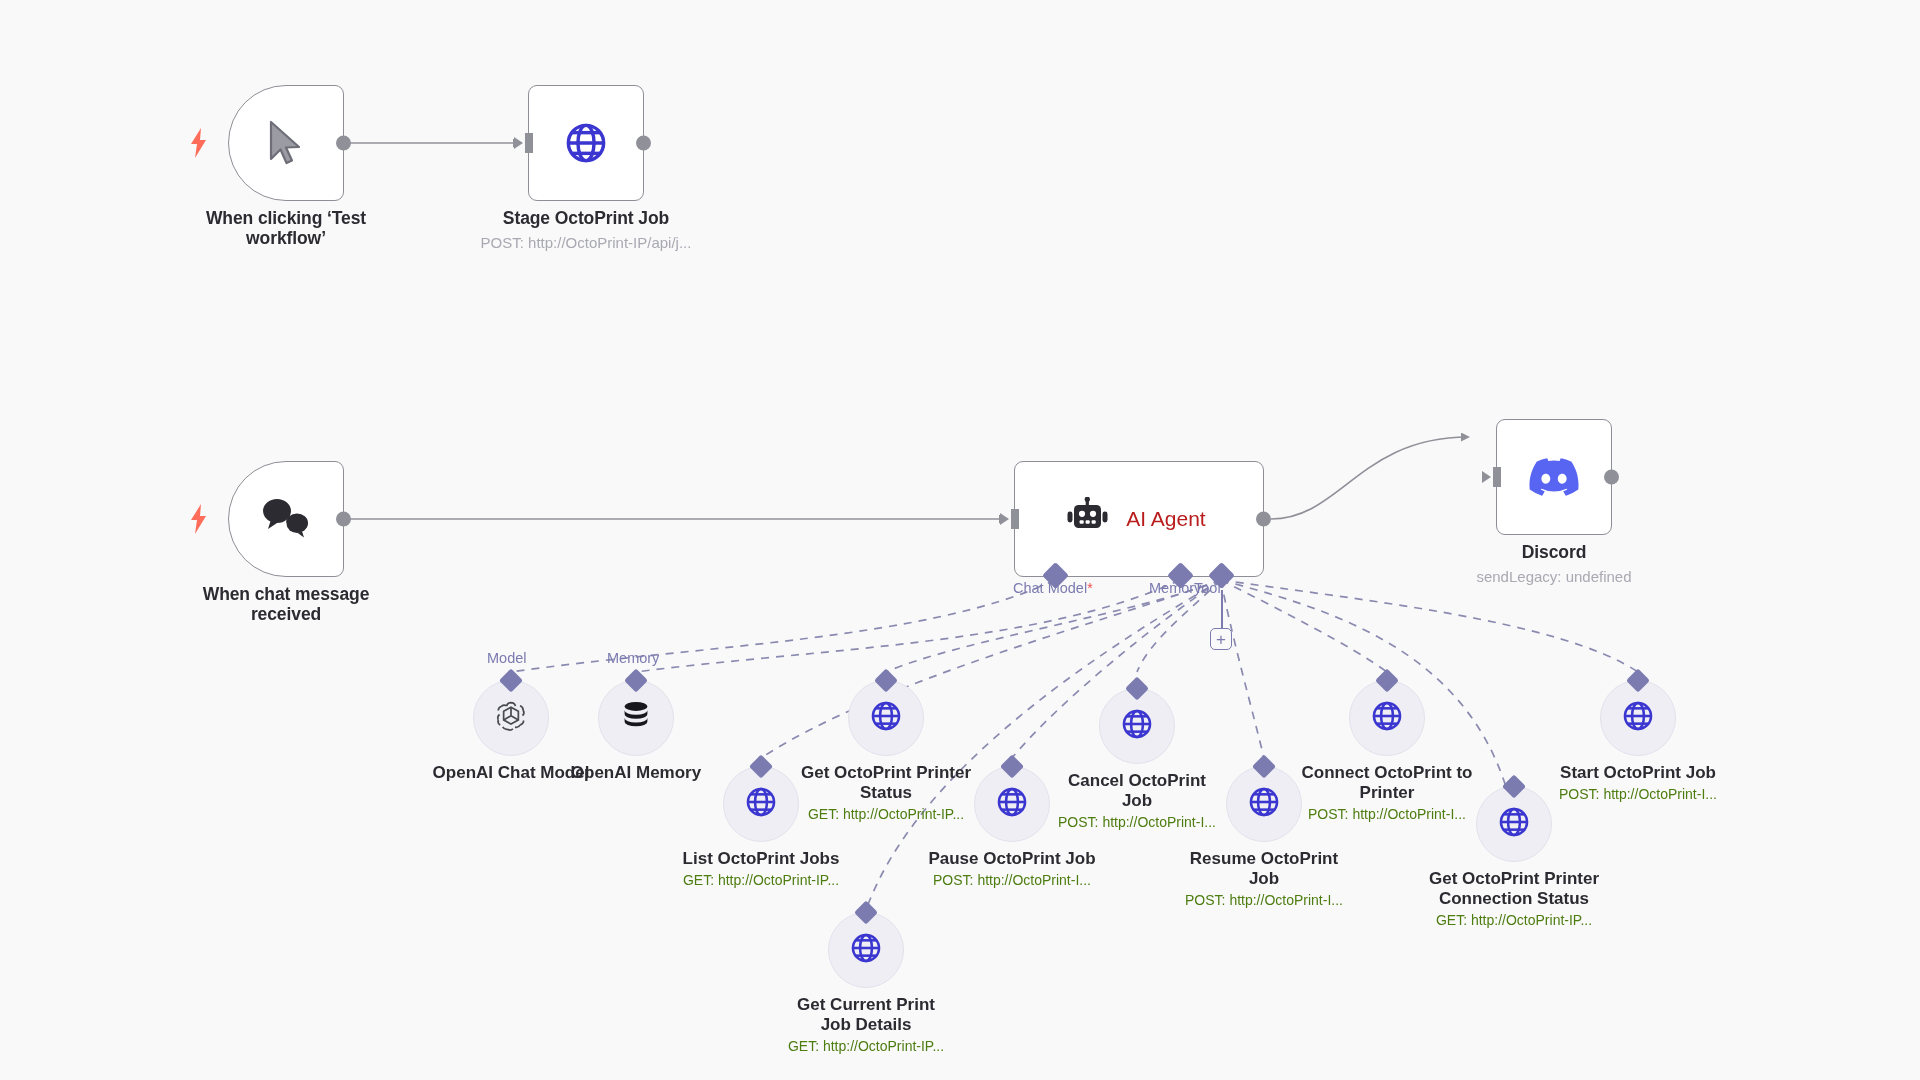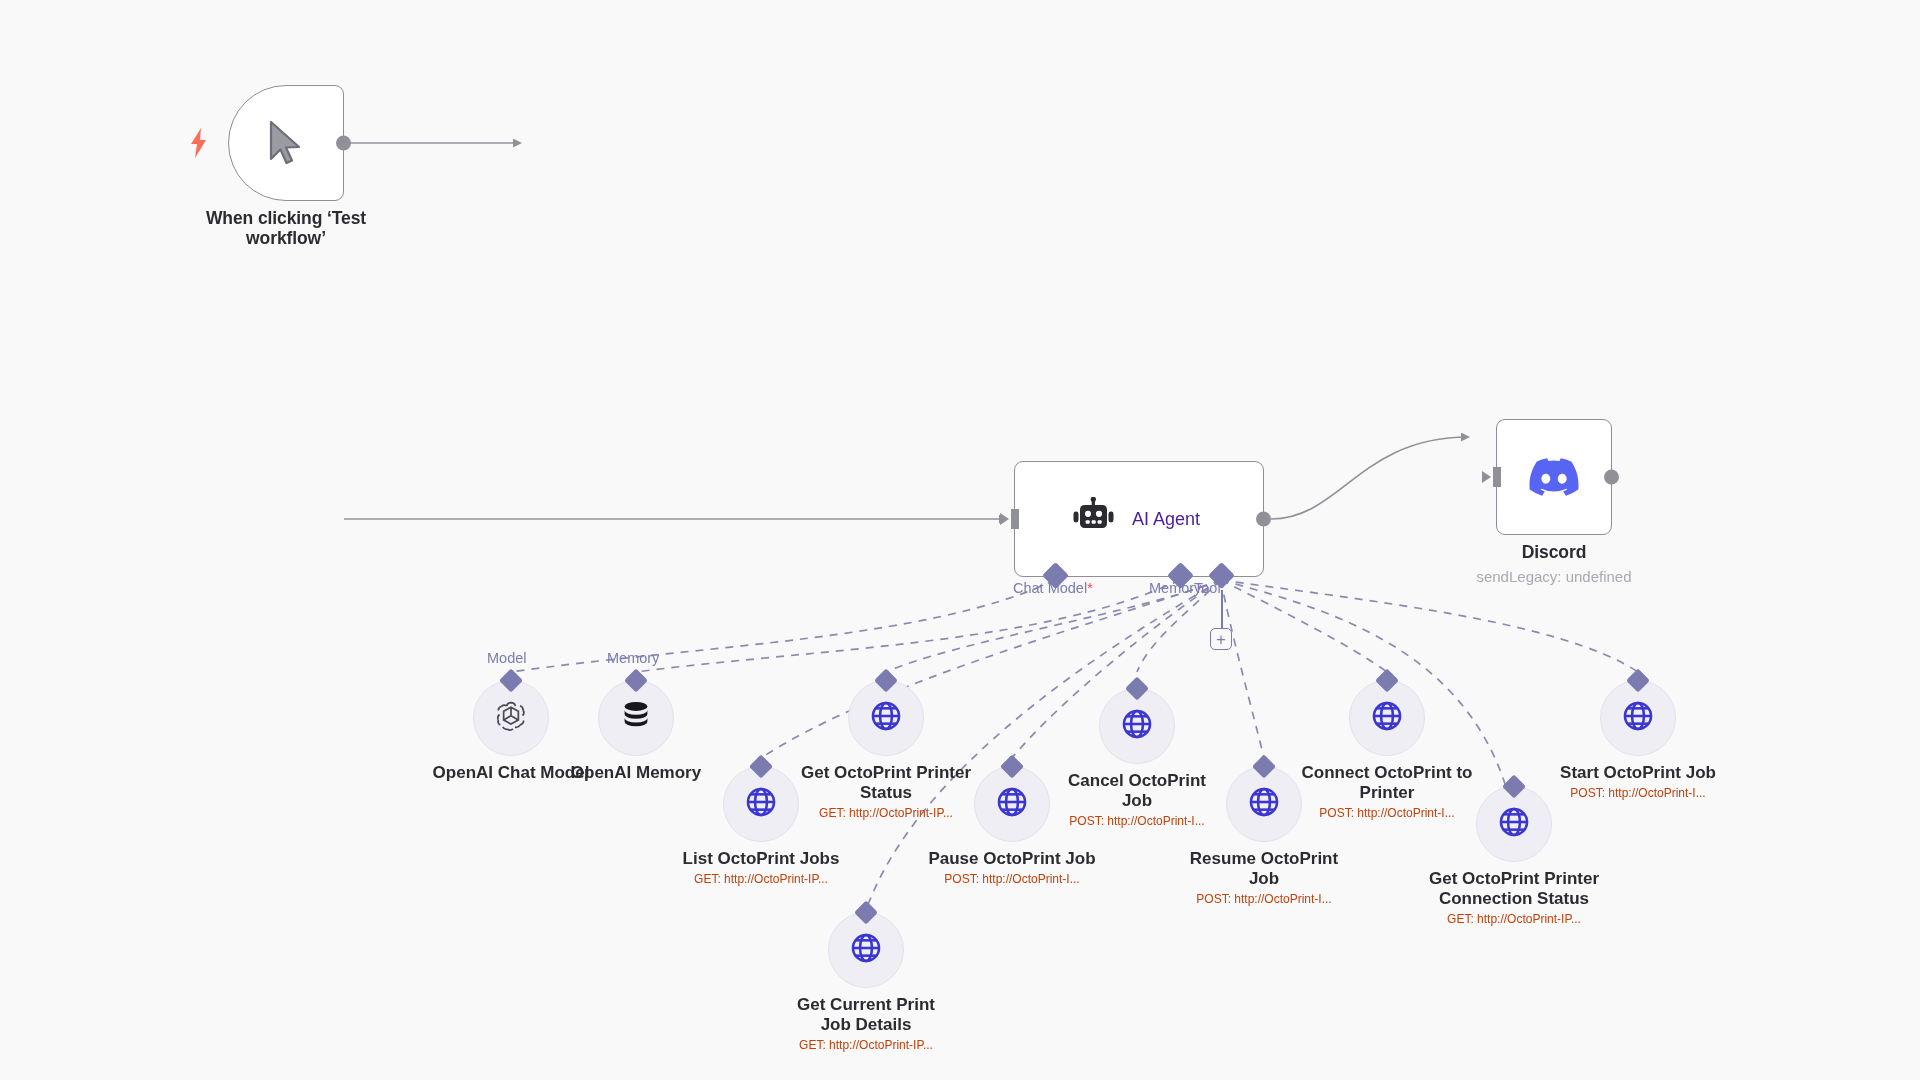--- a/index.html
+++ b/index.html
@@ -59,23 +59,23 @@
     transform: translateX(-50%);
     width: 250px;
     text-align: center;
     font-size: 15px;
     font-weight: 400;
     color: #a9a9b2;
     line-height: 1.2;
     white-space: nowrap;
   }
   .agent-label {
-    font-size: 18px;
+    font-size: 21px;
     font-weight: 400;
-    color: #4c1d95;
+    color: #b91c1c;
     margin-left: 16px;
   }
 
   
   .port-out {
     position: absolute;
     width: 15px; height: 15px;
     border-radius: 50%;
     background: #909099;
     top: 50%; right: -8px;
@@ -131,22 +131,22 @@
     color: #2b2b31;
     line-height: 1.17;
     white-space: pre-line;
   }
   .sub-sub {
     position: absolute;
     left: 50%;
     transform: translateX(-50%);
     width: 220px;
     text-align: center;
-    font-size: 12px;
-    color: #c2410c;
+    font-size: 14px;
+    color: #4d7c0f;
     line-height: 1.2;
     white-space: nowrap;
   }
 
   
   .diamond {
     position: absolute;
     width: 17px; height: 17px;
     background: #7b7bb0;
     top: -9px; left: 50%;
@@ -239,21 +239,51 @@
     <span class="glyph">
       <svg width="42" height="48" viewBox="0 0 42 48">
         <path d="M6,3 L6,40 L15.5,30.5 L21.5,44 L27,41.5 L21,28.5 L34,28 Z" fill="#9b9ba3" stroke="#6e6e78" stroke-width="2.2" stroke-linejoin="round"></path>
       </svg>
     </span>
     <div class="port-out"></div>
     <div class="node-title">When clicking ‘Test
 workflow’</div>
   </div>
 
-
+  <div class="node" style="left:528px; top:85px;">
+    <span class="glyph">
+      <svg width="46" height="46" viewBox="0 0 24 24" fill="none" stroke="#3a36cf" stroke-width="1.8">
+        <circle cx="12" cy="12" r="9.2"></circle>
+        <ellipse cx="12" cy="12" rx="4.2" ry="9.2"></ellipse>
+        <line x1="2.8" y1="12" x2="21.2" y2="12"></line>
+        <line x1="4.2" y1="6.6" x2="19.8" y2="6.6"></line>
+        <line x1="4.2" y1="17.4" x2="19.8" y2="17.4"></line>
+      </svg>
+    </span>
+    <div class="port-in"></div>
+    <div class="port-out"></div>
+    <div class="node-title">Stage OctoPrint Job</div>
+    <div class="node-sub" style="top:148px;">POST: http://OctoPrint-IP/api/j...</div>
+  </div>
+
+  <div class="node trigger" style="left:228px; top:461px;">
+    <svg class="bolt" viewBox="0 0 20 30">
+      <path d="M12,0 L2,16 L8,16 L6,30 L17,12 L11,12 Z" fill="#ff6d5a"></path>
+    </svg>
+    <span class="glyph">
+      <svg width="52" height="46" viewBox="0 0 52 46">
+        <path d="M3,15 a14,12 0 1,1 14,12 l-9,6 l2.4,-7.6 A13,12 0 0,1 3,15 Z" fill="#2b2b31"></path>
+        <path d="M26,27 a11,9.5 0 1,1 11,9.5 l7,5 l-1.9,-6 A10,9.5 0 0,0 26,27 Z" fill="#2b2b31"></path>
+        <path d="M37,18.5 a10.5,9.2 0 1,1 -10.5,9.2 a10.5,9.2 0 0,1 10.5,-9.2 Z" fill="#2b2b31"></path>
+      </svg>
+    </span>
+    <div class="port-out"></div>
+    <div class="node-title">When chat message
+received</div>
+  </div>
 
   <div class="node wide" style="left:1014px; top:461px;">
     <span class="glyph" style="margin-left:-6px;">
       <svg width="44" height="44" viewBox="0 0 44 44">
         <rect x="19.7" y="1" width="3.2" height="7" fill="#2b2b31"></rect>
         <circle cx="21.3" cy="2.2" r="2.6" fill="#2b2b31"></circle>
         <rect x="8" y="8" width="27" height="23" rx="4.5" fill="#2b2b31"></rect>
         <rect x="1.5" y="14.5" width="5" height="11" rx="2.4" fill="#2b2b31"></rect>
         <rect x="36.5" y="14.5" width="5" height="11" rx="2.4" fill="#2b2b31"></rect>
         <circle cx="16" cy="16.8" r="3.1" fill="#ffffff"></circle>

